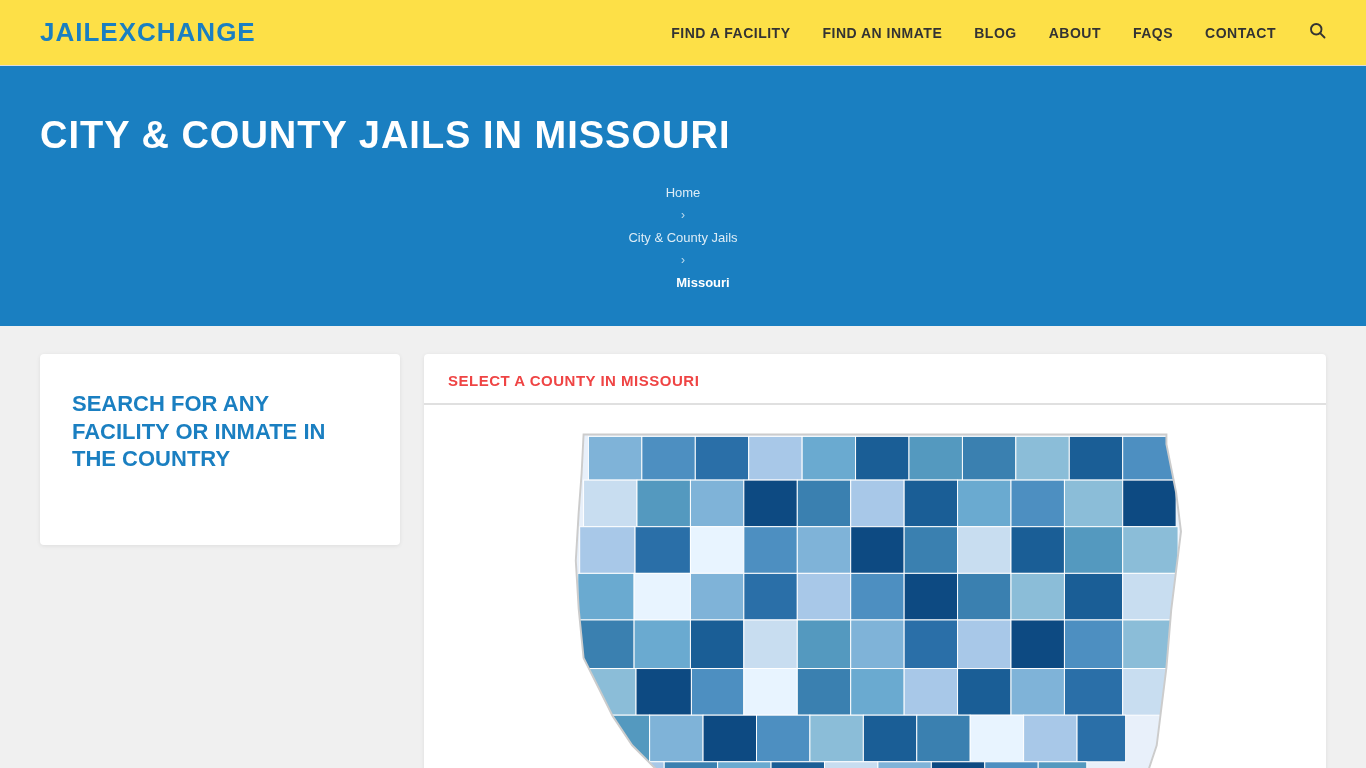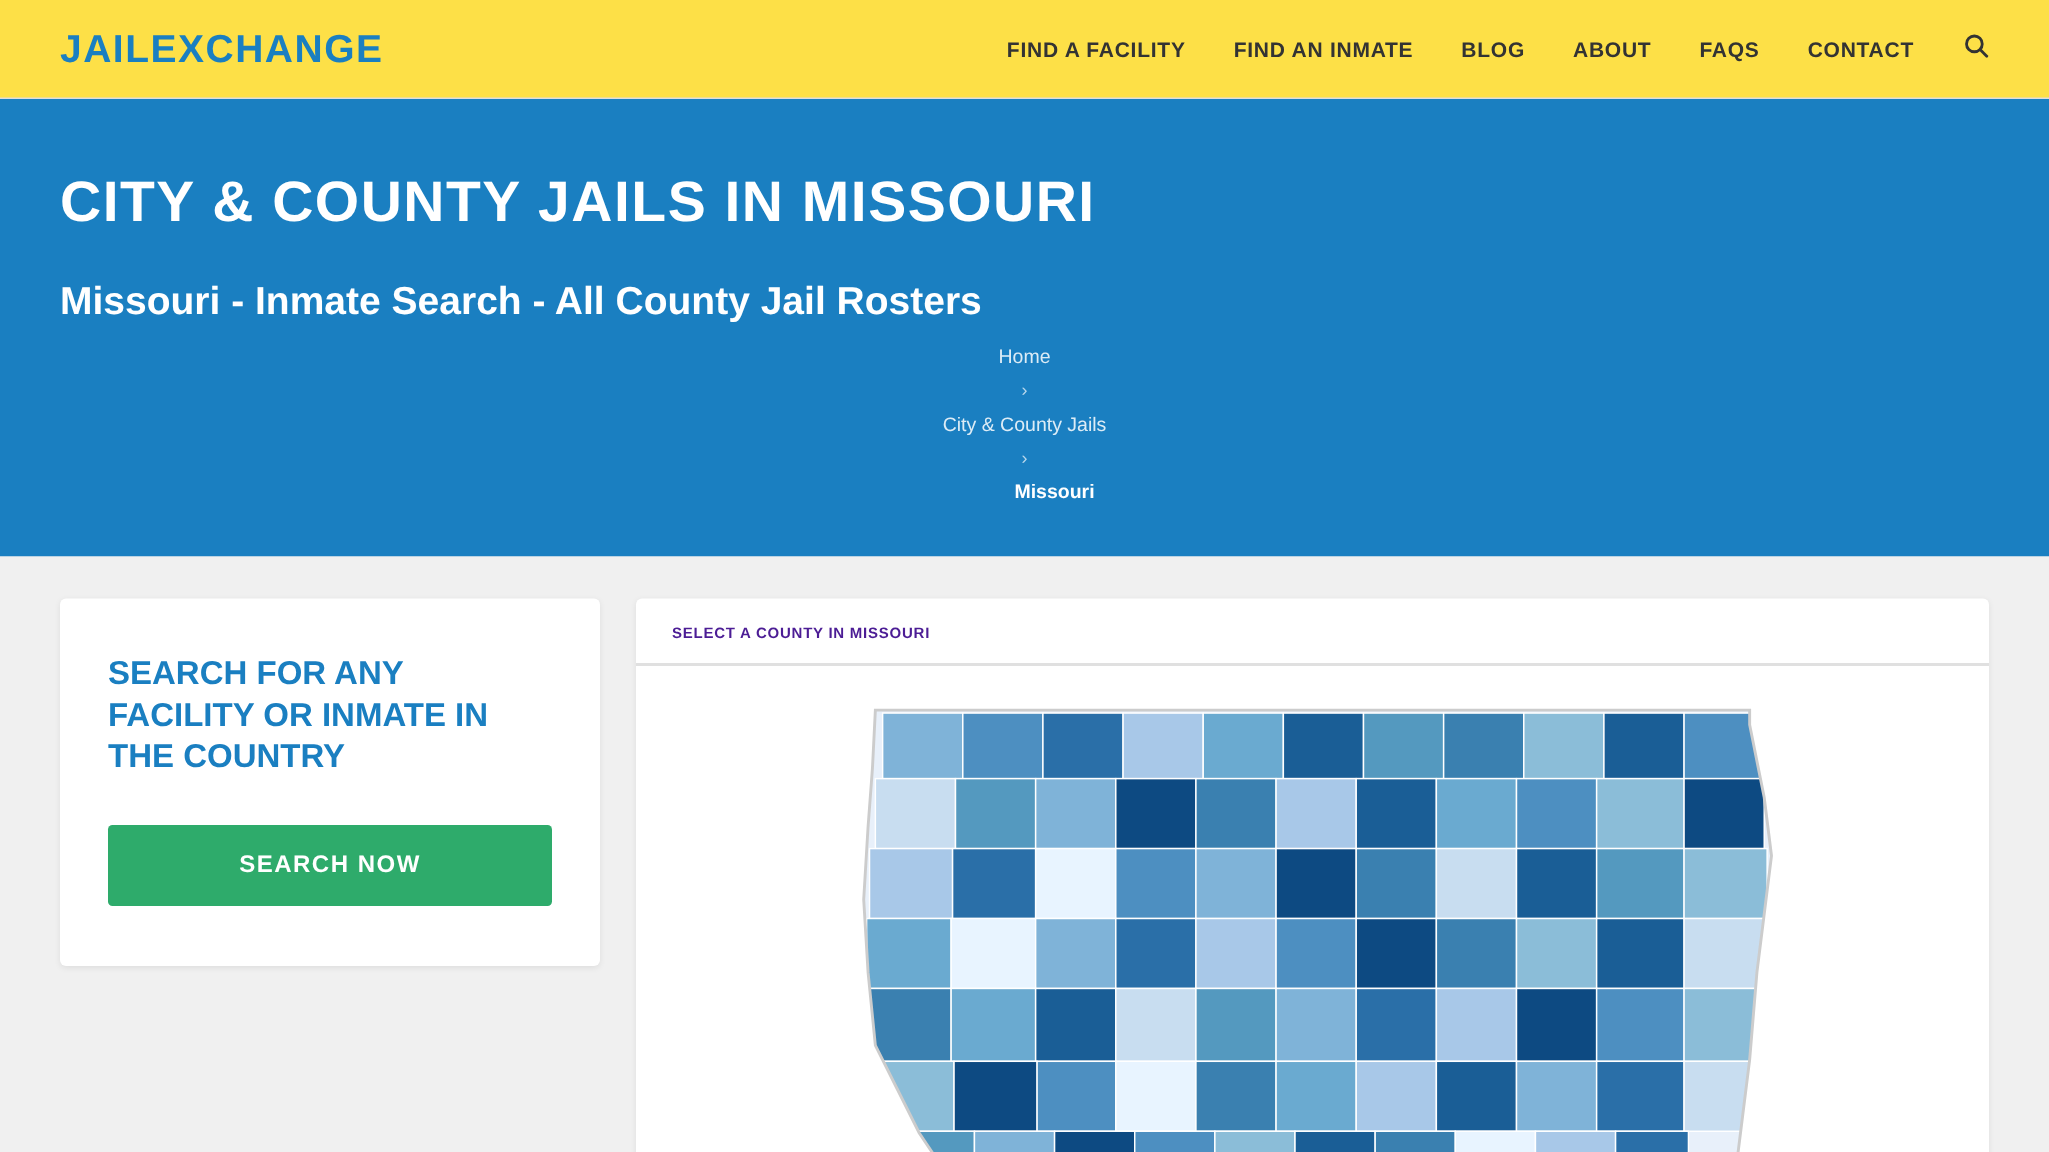--- a/index.html
+++ b/index.html
@@ -144,23 +144,23 @@
       background: #fff;
       border-radius: 4px;
       box-shadow: 0 1px 4px rgba(0,0,0,0.08);
       overflow: hidden;
     }
     .map-header {
       padding: 18px 24px 14px 24px;
       border-bottom: 2px solid #e0e0e0;
     }
     .map-header-title {
-      font-size: 10px;
+      font-size: 15px;
       font-weight: 800;
-      color: #4c1d95;
+      color: #ef4444;
       text-transform: uppercase;
       letter-spacing: 0.5px;
     }
     .map-container {
       padding: 10px;
       display: flex;
       justify-content: center;
       align-items: flex-start;
     }
 
@@ -188,36 +188,34 @@
       <svg width="18" height="18" viewBox="0 0 24 24" fill="none" stroke="#333" stroke-width="2.5" stroke-linecap="round" stroke-linejoin="round">
         <circle cx="11" cy="11" r="7"></circle>
           <line x1="16.5" y1="16.5" x2="22" y2="22"></line>
       </svg>
     </span>
   </nav>
 </header>
 
 <section class="hero">
   <h1>CITY &amp; COUNTY JAILS IN MISSOURI</h1>
-  <h2>Missouri - Inmate Search - All County Jail Rosters</h2>
   <div class="breadcrumb">
     <a href="#">Home</a>
     <span class="breadcrumb-sep">›</span>
     <a href="#">City &amp; County Jails</a>
     <span class="breadcrumb-sep">›</span>
     <span class="breadcrumb-current">Missouri</span>
   </div>
 </section>
 
 <div class="main-content">
 
   <div class="left-panel">
     <div class="search-card">
       <div class="search-card-title">SEARCH FOR ANY FACILITY OR INMATE IN THE COUNTRY</div>
-      <button class="search-now-btn">SEARCH NOW</button>
     </div>
   </div>
 
   <div class="right-panel">
     <div class="map-header">
       <div class="map-header-title">SELECT A COUNTY IN MISSOURI</div>
     </div>
     <div class="map-container">
 
       <svg class="mo-map" viewBox="0 0 700 520" xmlns="http://www.w3.org/2000/svg">

